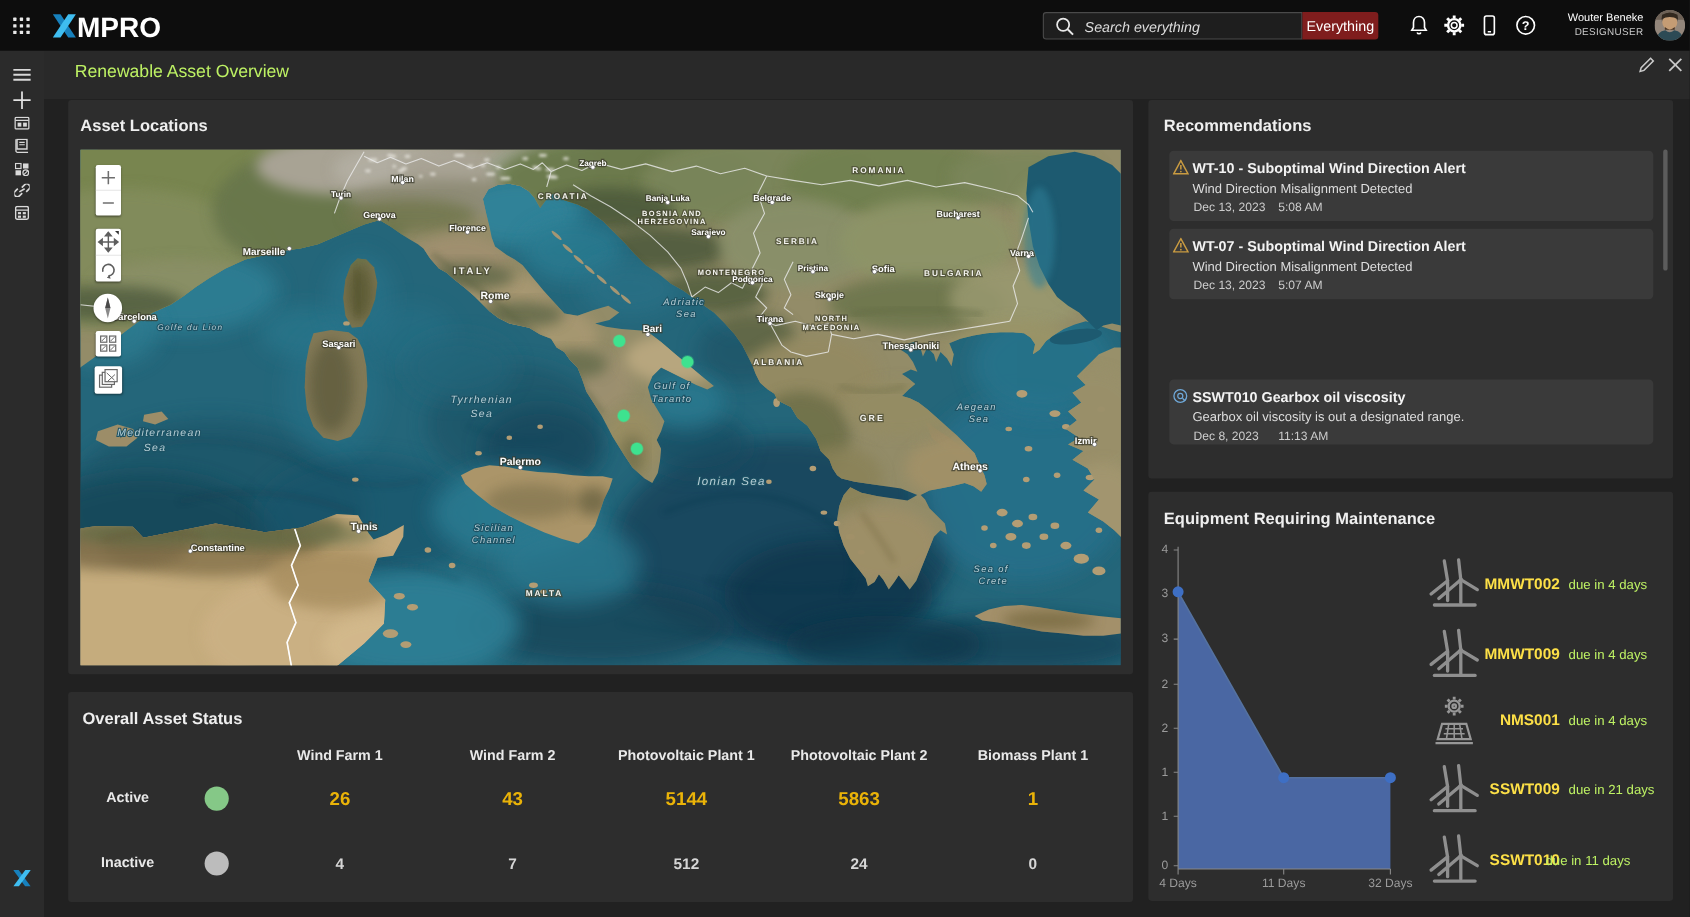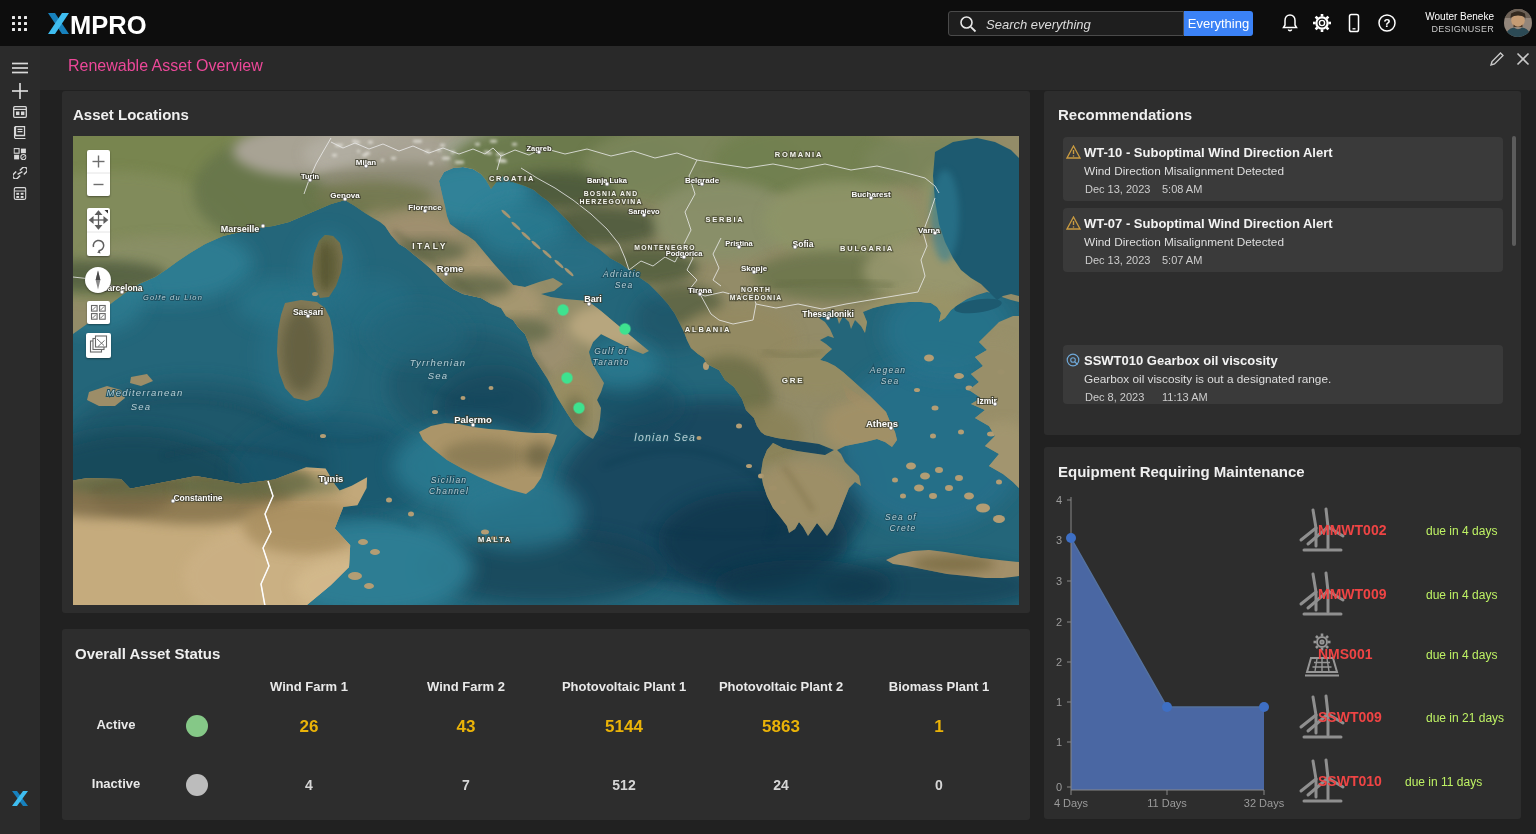--- a/index.html
+++ b/index.html
@@ -8,49 +8,49 @@
 #pagehead{position:absolute;left:40px;top:46px;width:1496px;height:44px;background:#292929;z-index:5}
 #content{position:absolute;left:40px;top:90px;width:1496px;height:744px;background:#212121}
 .panel{position:absolute;background:#2d2d2d;border-radius:3px}
 .ptitle{position:absolute;color:#efefef;font-size:15px;font-weight:bold}
 
 .gridicon{position:absolute;left:12px;top:16px;width:16px;height:16px}
 .gridicon div{position:absolute;width:3.4px;height:3.4px;background:#e8e8e8;border-radius:0.5px}
 #logo{position:absolute;left:48px;top:9px;height:28px;color:#fff;font-weight:bold;font-size:24px;letter-spacing:0.5px}
 #searchbox{position:absolute;left:948px;top:11px;width:236px;height:25px;background:#1e1e1e;border:1px solid #4a4a4a;border-radius:3px 0 0 3px}
 #searchbox .ph{position:absolute;left:37px;top:5px;font-style:italic;font-size:13px;color:#dcdcdc}
-#everything{position:absolute;left:1184px;top:11px;width:69px;height:25px;background:#3b82f6;border-radius:0 3px 3px 0;color:#fff;font-size:13px;text-align:center;line-height:25px}
+#everything{position:absolute;left:1184px;top:11px;width:69px;height:25px;background:#7f1d1d;border-radius:0 3px 3px 0;color:#fff;font-size:13px;text-align:center;line-height:25px}
 .tico{position:absolute;top:13px;width:20px;height:20px}
 #uname{position:absolute;right:42px;top:9px;text-align:right;color:#fff}
 #uname .n{font-size:10px;line-height:15px}
 #uname .r{font-size:9px;color:#c9c9c9;letter-spacing:0.3px}
 #avatar{position:absolute;right:4px;top:9px;width:28px;height:28px;border-radius:50%;overflow:hidden}
 
-#ptitle{position:absolute;left:68px;top:57px;color:#ec4899;font-size:16px;z-index:6}
+#ptitle{position:absolute;left:68px;top:57px;color:#bef264;font-size:16px;z-index:6}
 
 .sico{position:absolute;left:50%;transform:translateX(-50%)}
 
 #panel-map{left:22px;top:1px;width:968px;height:522px}
 #map-wrap{position:absolute;left:11px;top:45px;width:946px;height:469px;overflow:hidden}
 #attrib{position:absolute;left:0;bottom:0;width:946px;height:16px;background:#cdd5d9;color:#39434b;font-size:9.7px;line-height:16px;padding-left:6px;z-index:8;white-space:nowrap}
 #attrib .pw{position:absolute;right:5px;top:0;color:#39434b;background:#cdd5d9;padding-left:10px}
 #attrib .esri{color:#4696d2}
 .mctl{position:absolute;background:#fff;border-radius:2px;box-shadow:0 1px 2px rgba(0,0,0,.4);z-index:9}
 
 #panel-reco{left:1004px;top:1px;width:477px;height:344px}
 .card{position:absolute;left:19px;width:440px;background:#3a3a3a;border-radius:4px;color:#e9e9e9}
 .card .t{position:absolute;left:21px;top:8px;font-weight:bold;font-size:13px;color:#f3f3f3;white-space:nowrap}
 .card .d{position:absolute;left:21px;top:27px;font-size:11.8px;color:#dedede;white-space:nowrap}
 .card .dt{position:absolute;left:22px;top:46px;font-size:11px;color:#cdcdcd}
 .card .tm{position:absolute;left:99px;top:46px;font-size:11px;color:#cdcdcd}
 .card svg{position:absolute;left:3px;top:8px}
 #rscroll{position:absolute;left:468px;top:45px;width:4px;height:110px;background:#5c5c5c;border-radius:2px}
 
 #panel-equip{left:1004px;top:357px;width:477px;height:372px}
-.eqname{position:absolute;font-weight:bold;font-size:14px;color:#ef4444;width:100px;white-space:nowrap}
+.eqname{position:absolute;font-weight:bold;font-size:14px;color:#fde047;text-align:right;width:100px;white-space:nowrap}
 .eqdue{position:absolute;font-size:12px;color:#bef264;white-space:nowrap}
 .axlab{position:absolute;font-size:11px;color:#9b9b9b}
 
 #panel-status{left:22px;top:539px;width:968px;height:191px}
 .col{position:absolute;transform:translateX(-50%);white-space:nowrap}
 .hdr{font-weight:bold;font-size:13px;color:#e9e9e9}
 .g{color:#eab308;font-weight:bold;font-size:17px}
 .w{color:#d6d6d6;font-weight:bold;font-size:14px}
 .rowlab{font-weight:bold;font-size:13px;color:#e9e9e9}
 .dot{position:absolute;border-radius:50%;width:22px;height:22px;transform:translate(-50%,-50%)}

